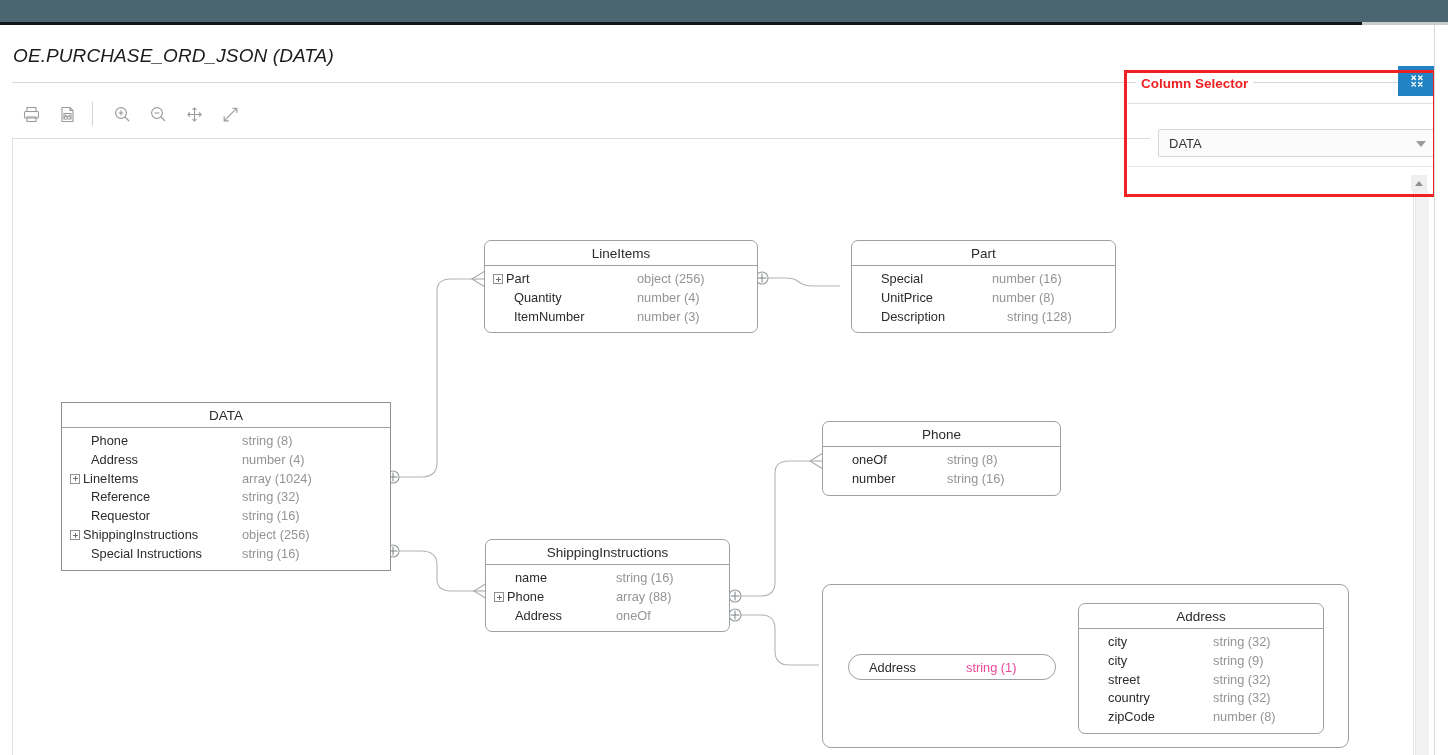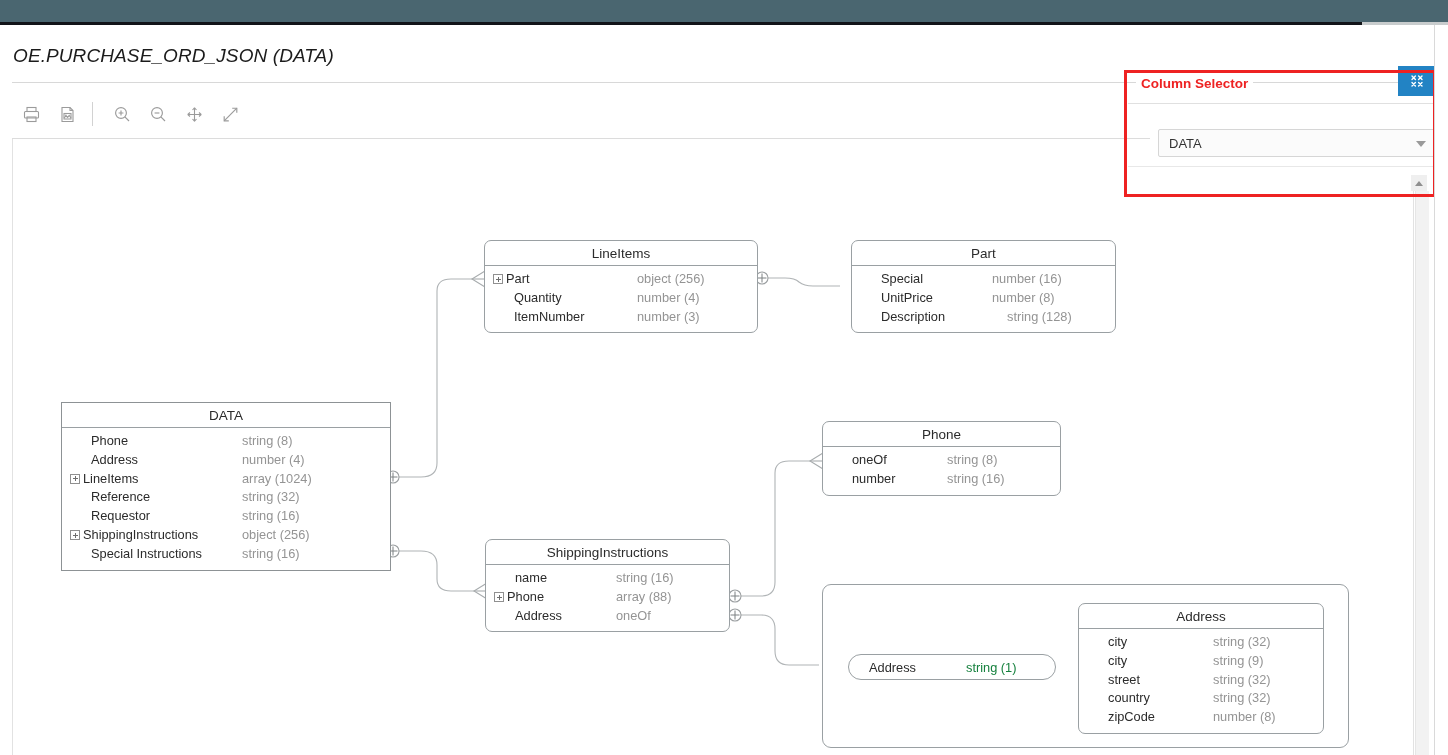--- a/index.html
+++ b/index.html
@@ -108,21 +108,21 @@
   .plusbox::after  { left: 3.5px; top: 1.5px; width: 1px; height: 5px; }
 
   
   .pill {
     position: absolute;
     border: 1px solid #9aa0a3; border-radius: 14px;
     background: #fff; height: 26px; line-height: 26px;
     font-size: 12.8px; color: #2b2b2b;
   }
   .pill .pname { position: absolute; left: 20px; }
-  .pill .ptype { position: absolute; left: 117px; color: #15803d; }
+  .pill .ptype { position: absolute; left: 117px; color: #ec4899; }
 
   
   .group-box {
     position: absolute;
     border: 1px solid #9aa0a3; border-radius: 9px; background: transparent;
   }
 
   
   .cs-panel {
     position: absolute; left: 1150px; top: 66px;

